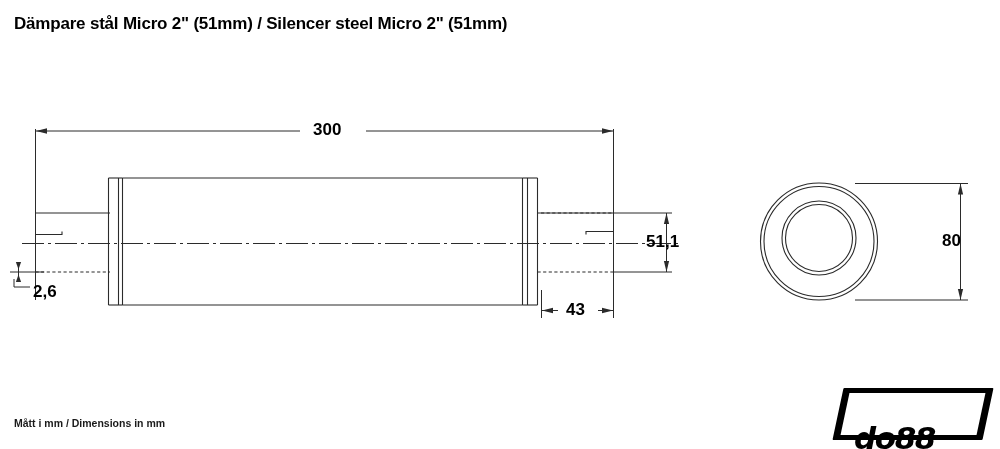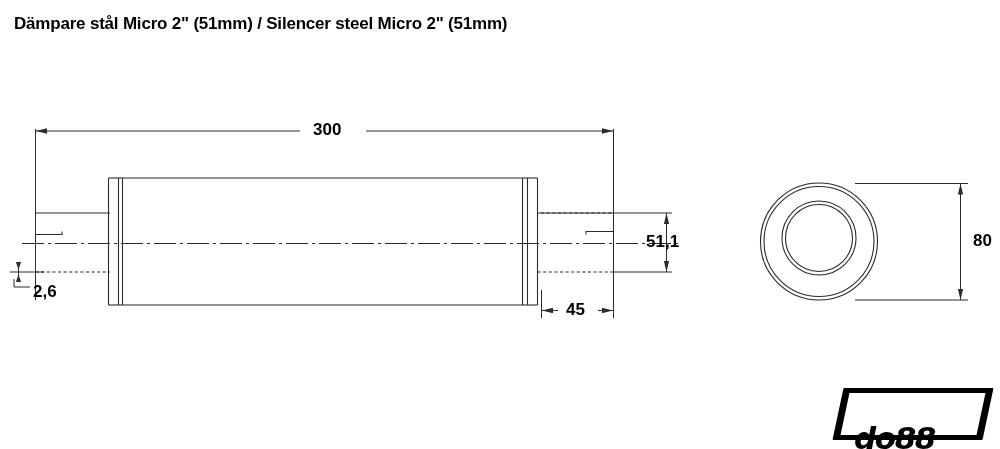--- a/index.html
+++ b/index.html
@@ -196,26 +196,27 @@
       <polygon points="960.5,183.5 957.9,194.5 963.1,194.5" fill="#2b2b2b" stroke="none"></polygon>
       <polygon points="960.5,300 957.9,289 963.1,289" fill="#2b2b2b" stroke="none"></polygon>
     </g>
 
   </svg>
 
   <div class="dim-label" style="left:313px; top:120px;">300</div>
 
   <div class="dim-label" style="left:646px; top:232px;">51,1</div>
 
-  <div class="dim-label" style="left:566px; top:300px;">45</div>
+  <div class="dim-label" style="left:566px; top:300px;">43</div>
 
   <div class="dim-label" style="left:33px; top:282px;">2,6</div>
 
-  <div class="dim-label" style="left:942px; top:231px;margin-left:31px;">80</div>
-
+  <div class="dim-label" style="left:942px; top:231px;">80</div>
+
+  <div id="footer-note">Mått i mm / Dimensions in mm</div>
 
   <div id="logo">
     <div id="logo-skew"></div>
     <div id="logo-inner"></div>
     <div id="logo-text-wrap">
       <div id="logo-main">do88</div>
       <div id="logo-sub">Performance</div>
     </div>
   </div>
 

